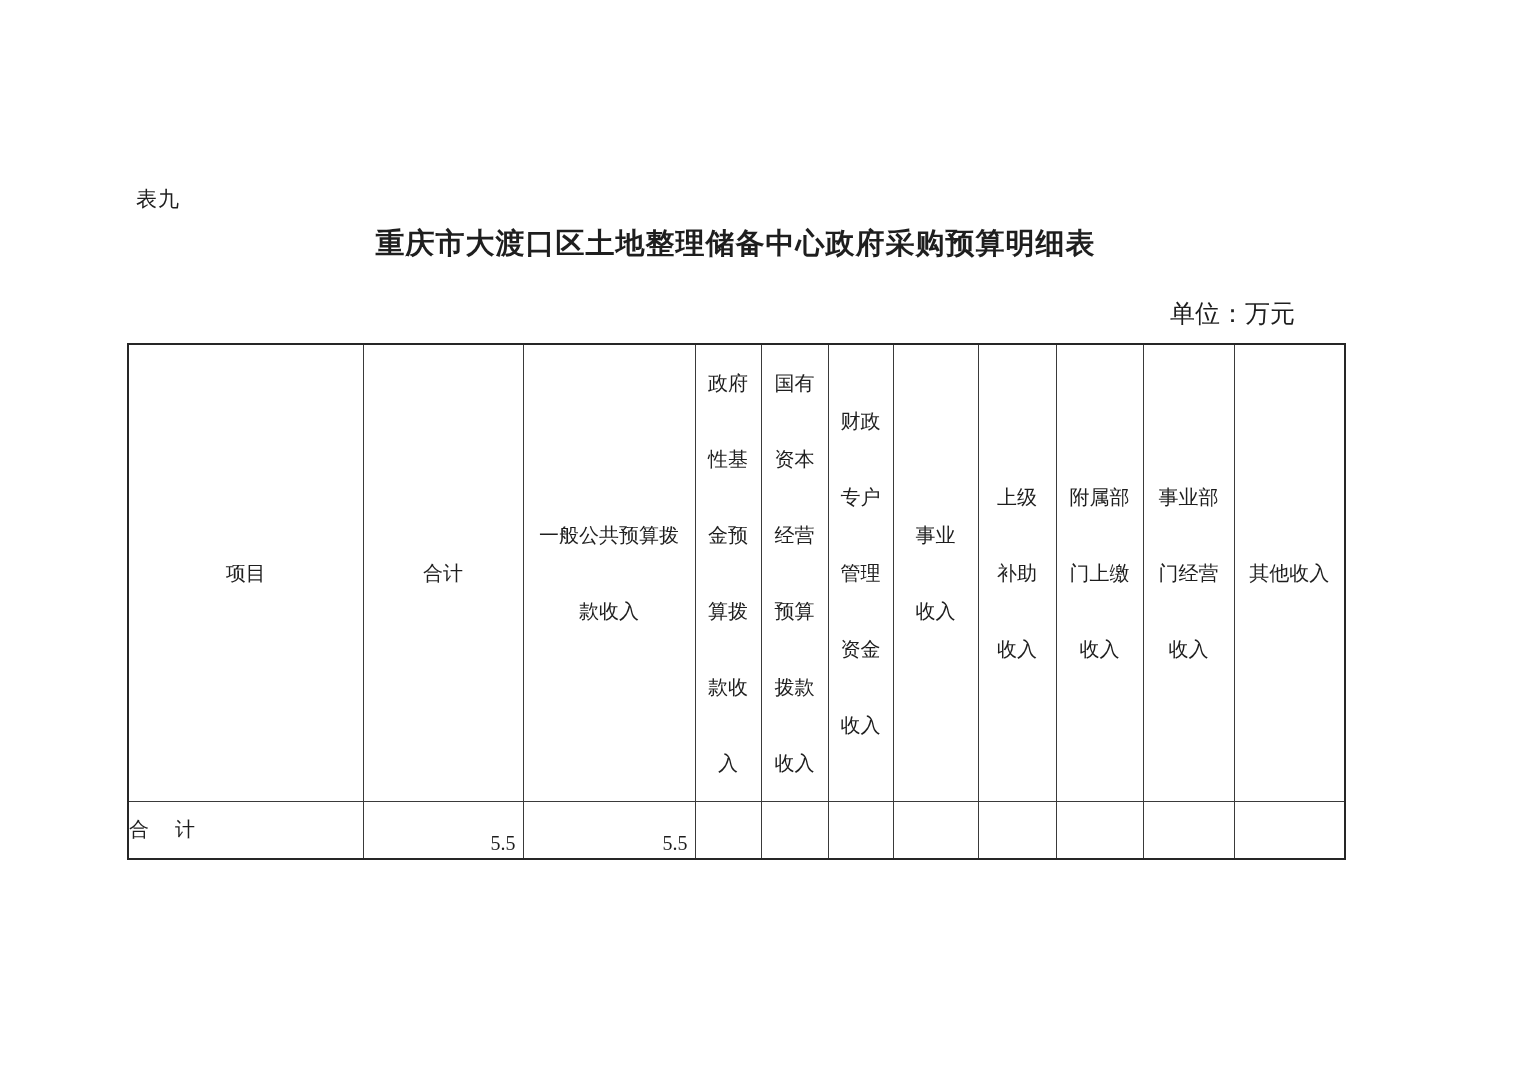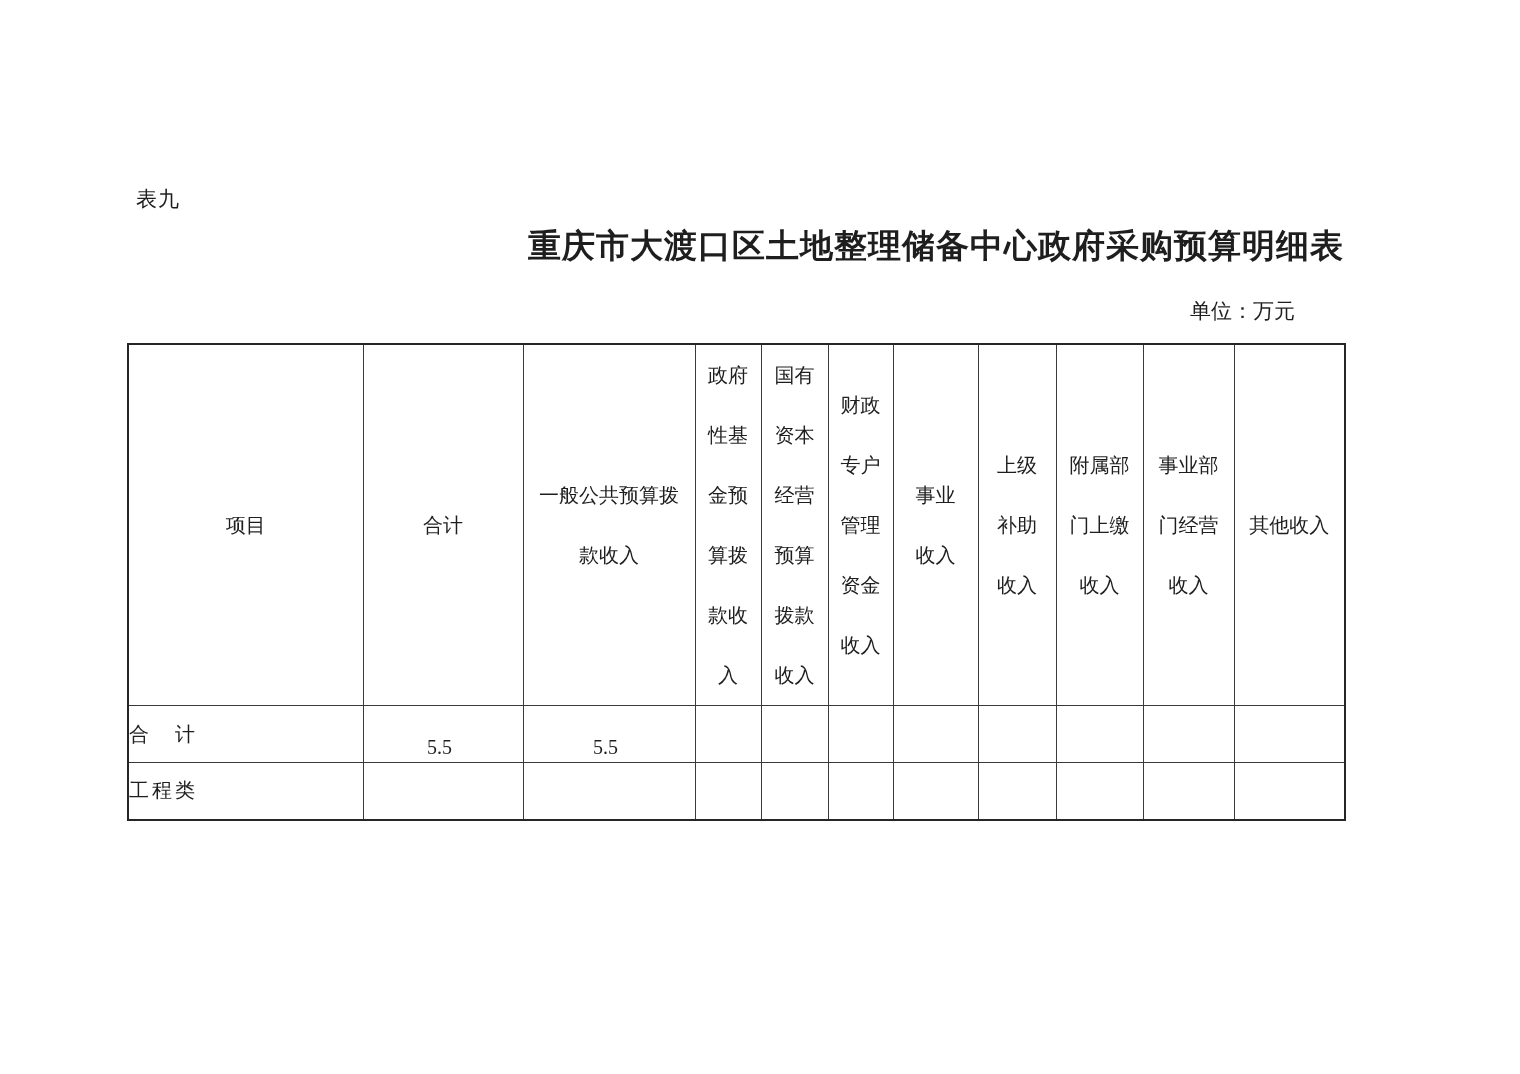--- a/index.html
+++ b/index.html
@@ -20,62 +20,62 @@
   .table-tag {
     position: absolute;
     left: 136px; top: 185px;
     font-size: 21px;
     letter-spacing: 1px;
   }
   .doc-title {
     position: absolute;
     left: 127px; top: 224px;
     width: 1217px;
-    text-align: right;
-    font-size: 33px;
+    text-align: center;
+    font-size: 29px;
     font-weight: 700;
     letter-spacing: 1px;
   }
   .unit-note {
     position: absolute;
     left: 127px; top: 297px;
     width: 1217px;
     text-align: right;
     padding-right: 49px;
-    font-size: 21px;
+    font-size: 25px;
   }
   table.budget {
     position: absolute;
     left: 127px; top: 343px;
     width: 1217px;
     border-collapse: collapse;
     table-layout: fixed;
     border: 2px solid #262626;
   }
   table.budget td {
     border: 1px solid #3a3a3a;
     font-size: 20px;
     overflow: hidden;
   }
   tr.header-row { height: 340px; }
   tr.data-row { height: 57px; }
   td.hdr {
     text-align: center;
     vertical-align: middle;
     white-space: pre-line;
-    line-height: 60px;
+    line-height: 76px;
   }
   td.row-label {
     text-align: left;
     vertical-align: middle;
     letter-spacing: 3px;
   }
   td.val {
     vertical-align: bottom;
-    text-align: center;
+    text-align: right;
     padding: 0 7px 4px 0;
     font-size: 25px;
     line-height: 1.05;
   }
 </style>
 </head>
 <body>
 
 <div class="page">
 
@@ -146,29 +146,16 @@
       <td class="val"></td>
       <td class="val"></td>
       <td class="val"></td>
       <td class="val"></td>
       <td class="val"></td>
       <td class="val"></td>
     </tr>
 
 
 
-    <tr class="data-row">
-      <td class="row-label">工程类</td>
-      <td class="val"></td>
-      <td class="val"></td>
-      <td class="val"></td>
-      <td class="val"></td>
-      <td class="val"></td>
-      <td class="val"></td>
-      <td class="val"></td>
-      <td class="val"></td>
-      <td class="val"></td>
-      <td class="val"></td>
-    </tr>
   </tbody>
     </table>
 
 </div>
 
 </body></html>

